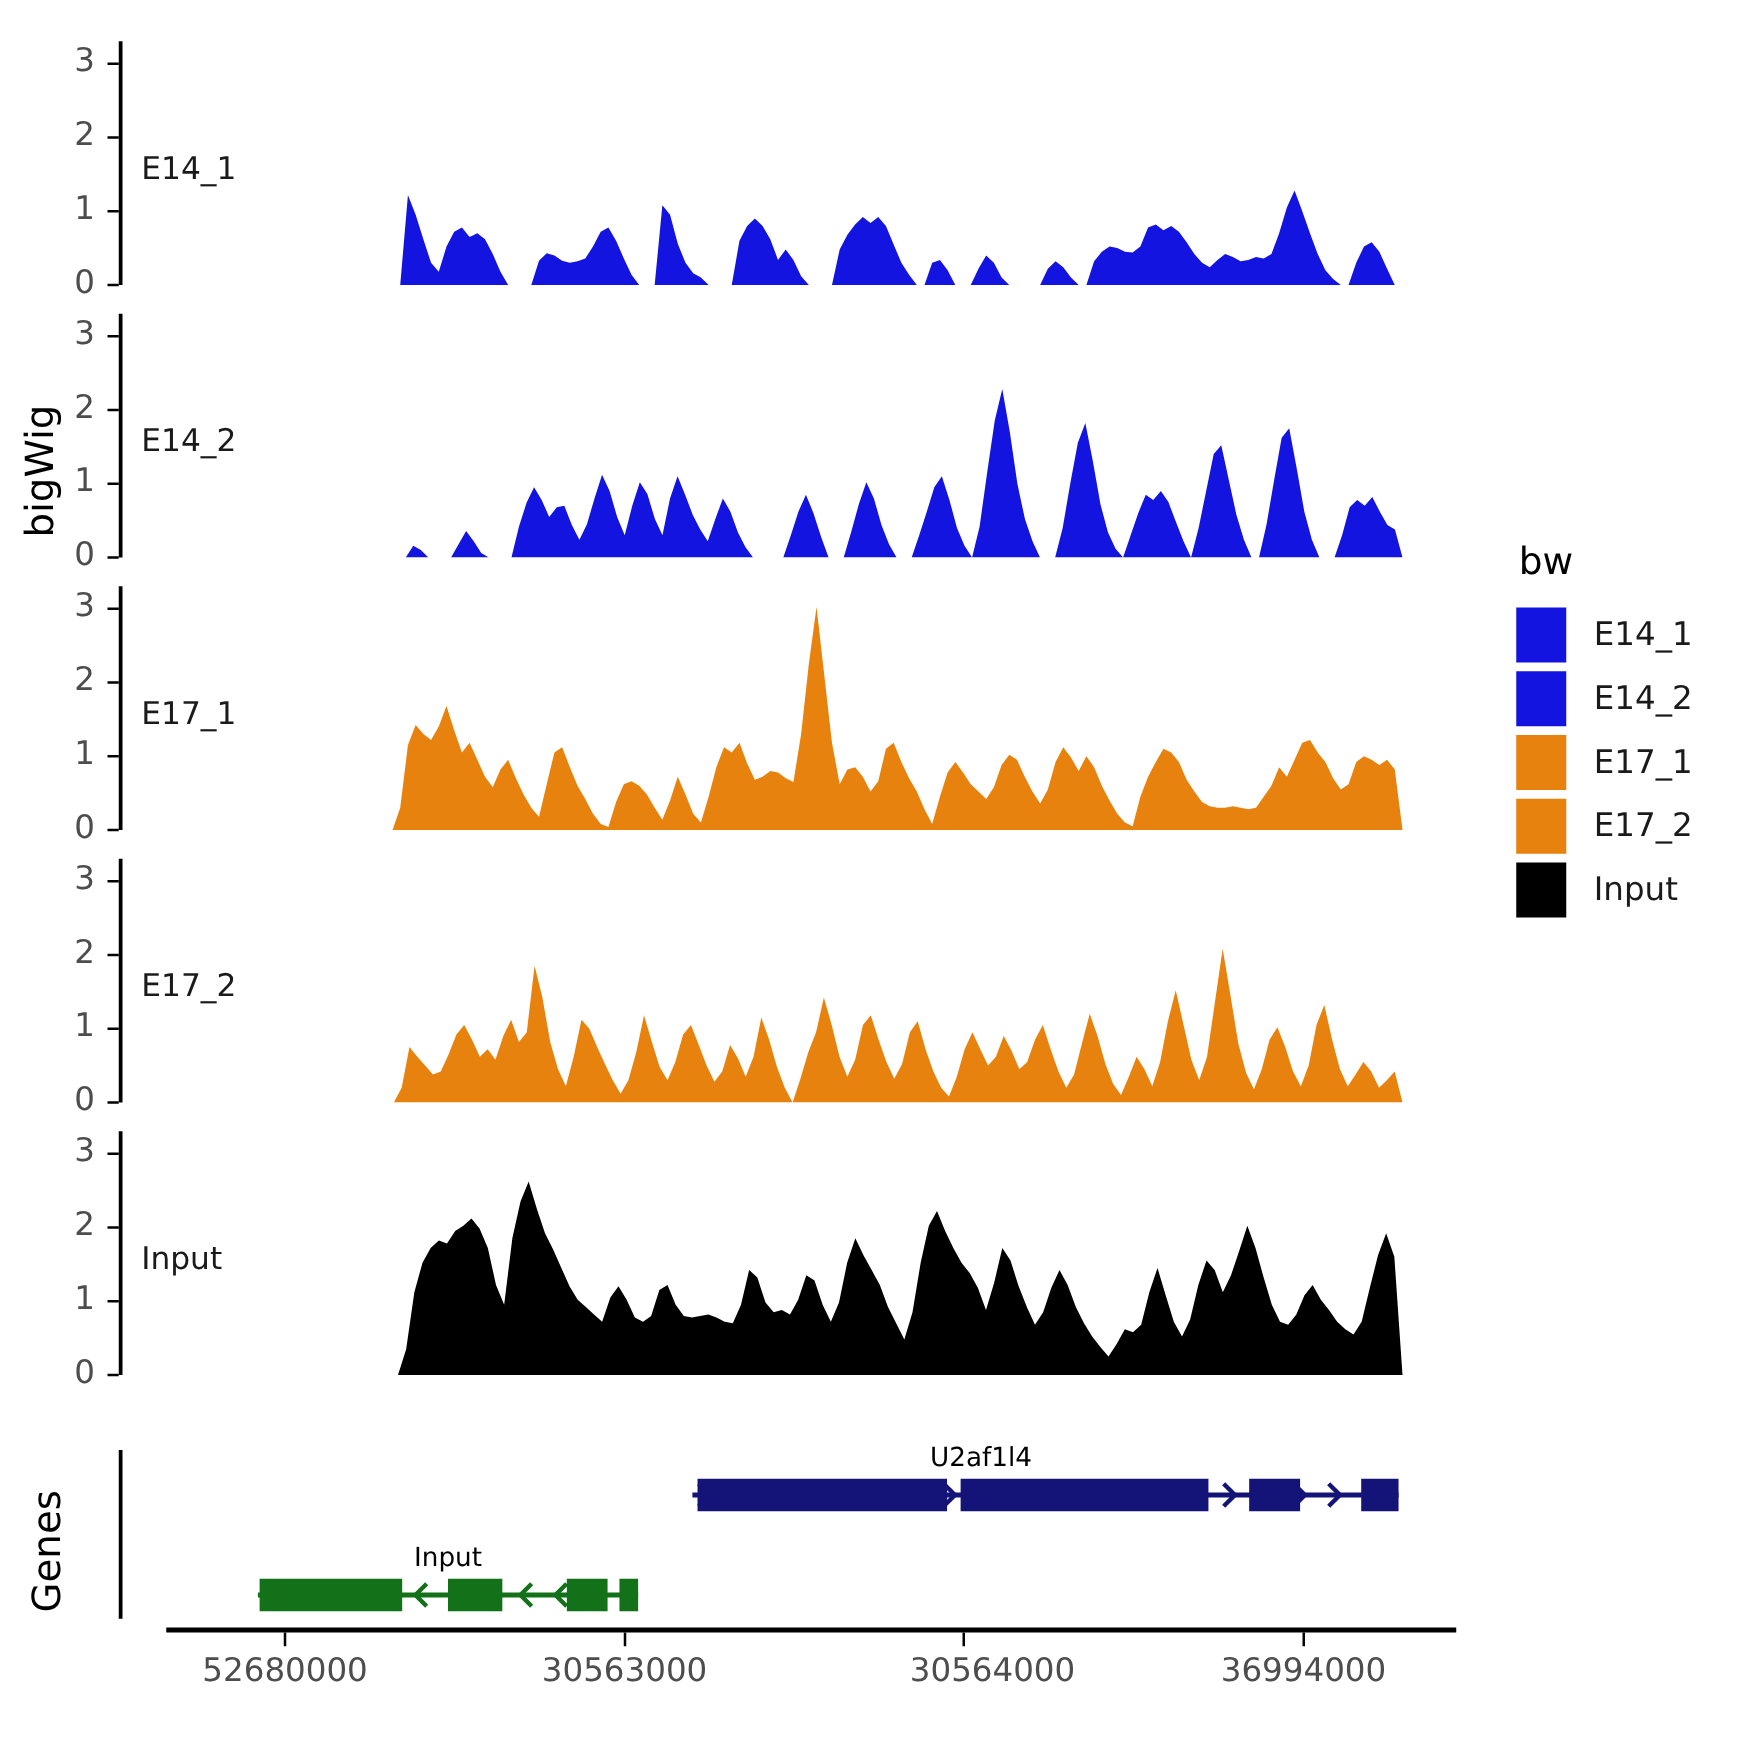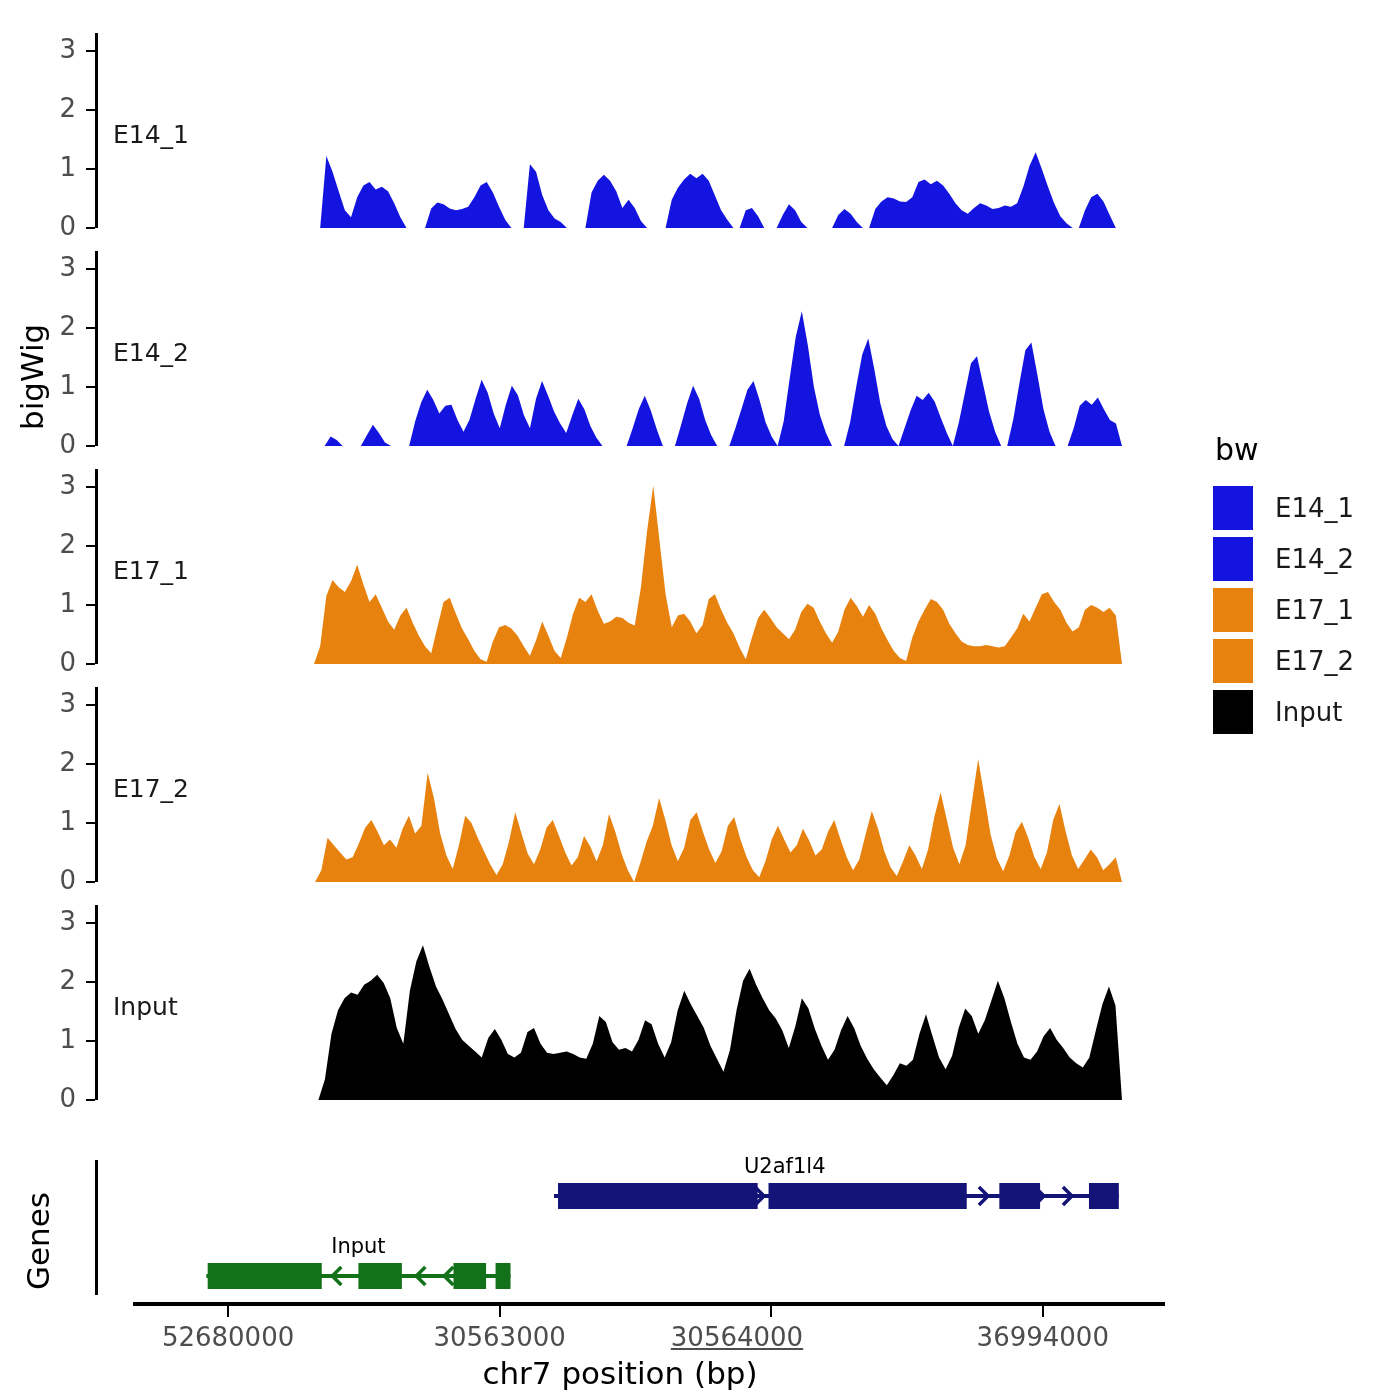--- a/index.html
+++ b/index.html
@@ -204,25 +204,24 @@
       <div class="gene-label" style="left: 358.411px; top: 1234px;">Input</div>
     </div>
 
   <div class="xaxis-line"></div>
   <div id="xaxis">
       <div class="xtick" style="left: 227.053px;"></div>
       <div class="xticklab" style="left: 228.053px;">52680000</div>
       <div class="xtick" style="left: 498.632px;"></div>
       <div class="xticklab" style="left: 499.632px; text-align: center;">30563000</div>
       <div class="xtick" style="left: 770.211px;"></div>
-      <div class="xticklab" style="left: 737px; text-decoration: underline;">30564000</div>
+      <div class="xticklab" style="left: 794px;">30564000</div>
       <div class="xtick" style="left: 1041.79px;"></div>
       <div class="xticklab" style="left: 1042.79px;">36994000</div>
     </div>
-  <div class="xtitle">chr7 position (bp)</div>
 
   <div class="legend">
     <div class="legend-title">bw</div>
     <div id="legend-rows">
         <div class="legend-row">
           <div class="legend-swatch" style="background: rgb(20, 20, 224);"></div>
           <div class="legend-text">E14_1</div>
         </div>
         <div class="legend-row">
           <div class="legend-swatch" style="background: rgb(20, 20, 224);"></div>

